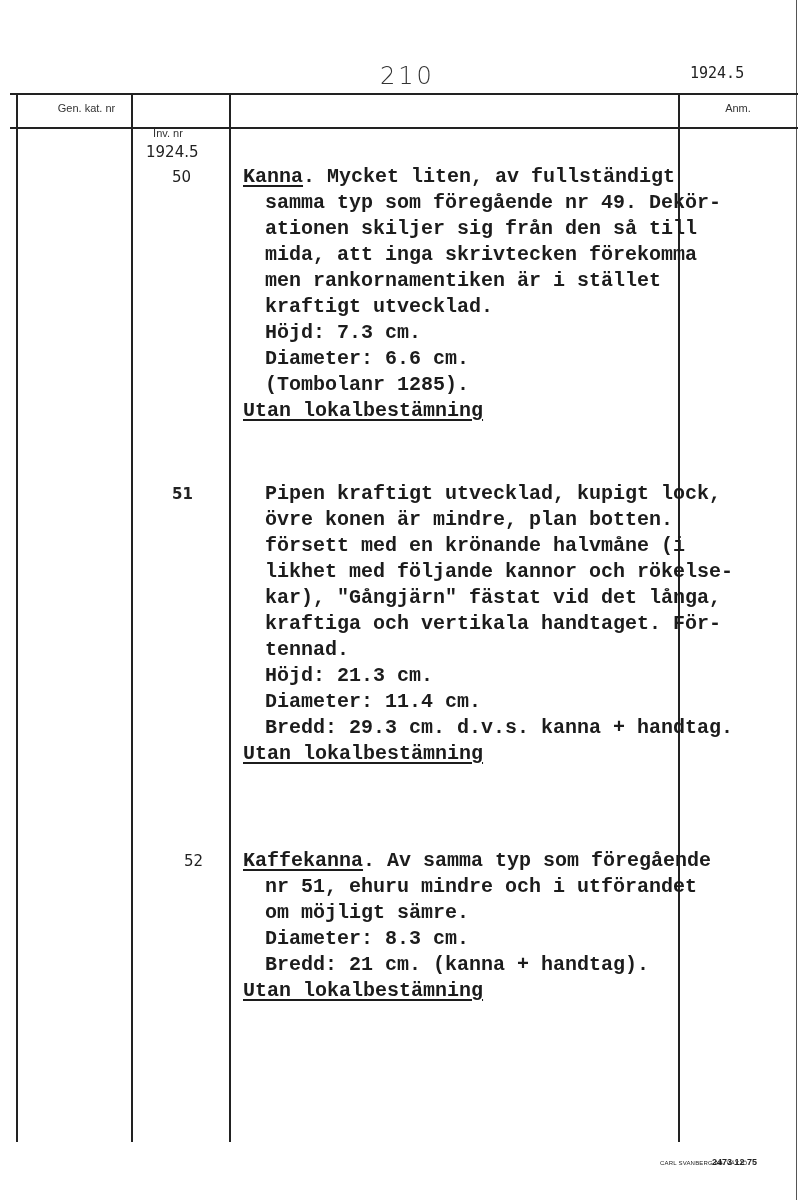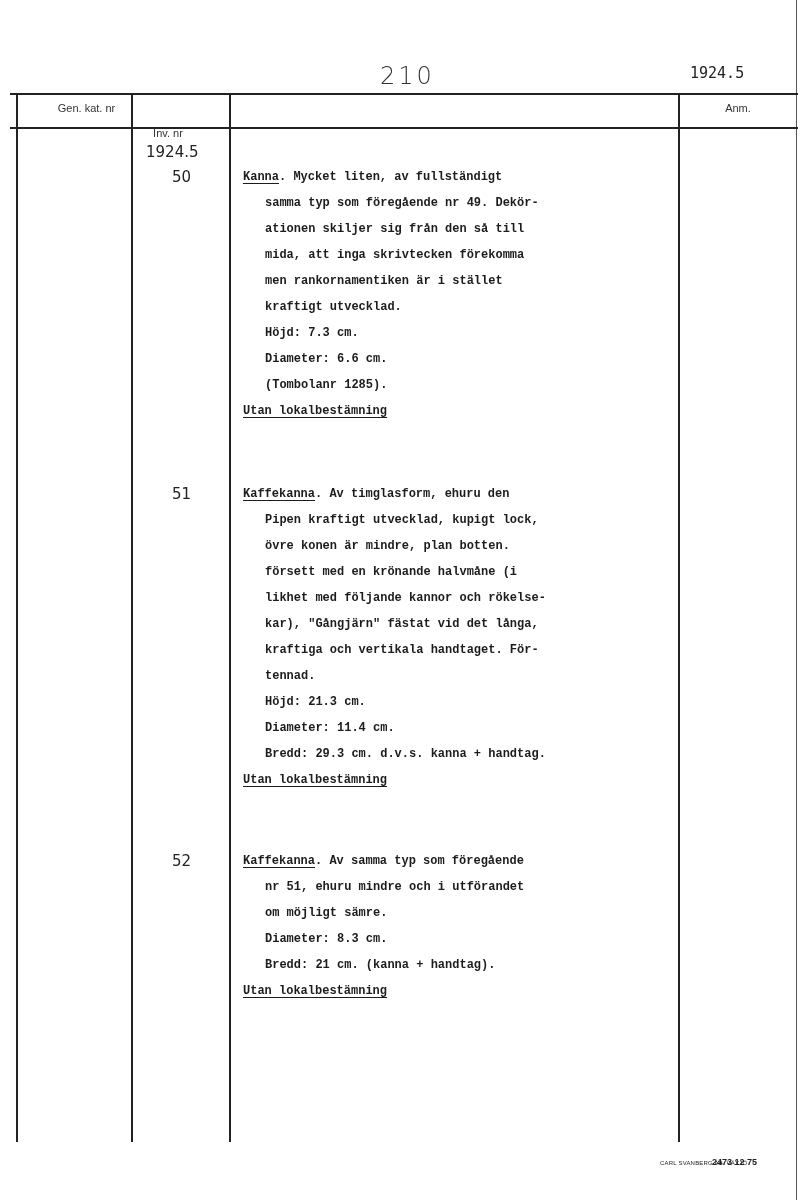--- a/index.html
+++ b/index.html
@@ -3,21 +3,21 @@
 <meta charset="utf-8">
 <style>
   html, body { margin: 0; padding: 0; background: #ffffff; }
   body { width: 806px; height: 1200px; position: relative; overflow: hidden; color: #1a1a1a; }
   .page-number { position: absolute; left: 380px; top: 62px; font-family: "DejaVu Sans", sans-serif; font-size: 24px; letter-spacing: 3px; color: #333; font-weight: 300; }
   .top-ref { position: absolute; left: 690px; top: 64px; font-family: "DejaVu Sans Mono", monospace; font-size: 15px; color: #222; }
   .edge-line { position: absolute; left: 796px; top: 0; width: 1px; height: 1200px; background: #555; }
   .hline { position: absolute; left: 10px; width: 788px; height: 2px; background: #222; }
   .vline { position: absolute; top: 94px; width: 2px; height: 1048px; background: #222; }
   .hdr { position: absolute; top: 102px; font-family: "Liberation Sans", sans-serif; font-size: 11px; color: #333; text-align: center; }
-  .mono { font-family: "Liberation Mono", monospace; font-size: 12px; font-weight: bold; color: #1c1c1c; }
+  .mono { font-family: "Liberation Mono", monospace; font-size: 20px; font-weight: bold; color: #1c1c1c; }
   .invnr { position: absolute; font-family: "DejaVu Sans", sans-serif; font-size: 15px; color: #222; }
   .entry { position: absolute; left: 243px; width: 440px; }
   .entry .line { height: 26px; line-height: 26px; white-space: pre; }
   .entry .indent { padding-left: 22px; }
   .u { text-decoration: underline; text-underline-offset: 3px; }
   .place { text-align: left; }
   .footer-print { position: absolute; left: 660px; top: 1160px; font-family: "Liberation Sans", sans-serif; font-size: 6px; color: #222; letter-spacing: 0.2px; }
   .footer-nums { position: absolute; left: 712px; top: 1157px; font-family: "Liberation Sans", sans-serif; font-size: 9px; font-weight: bold; color: #222; }
 </style>
 </head>
@@ -48,37 +48,36 @@
   <div class="line indent">ationen skiljer sig från den så till</div>
   <div class="line indent">mida, att inga skrivtecken förekomma</div>
   <div class="line indent">men rankornamentiken är i stället</div>
   <div class="line indent">kraftigt utvecklad.</div>
   <div class="line indent">Höjd: 7.3 cm.</div>
   <div class="line indent">Diameter: 6.6 cm.</div>
   <div class="line indent">(Tombolanr 1285).</div>
   <div class="line place" style="width:403px;"><span class="u">Utan lokalbestämning</span></div>
 </div>
 
-<div class="invnr" style="left:172px;top:485px;">51</div>
+<div class="invnr" style="left:172px;top:485px;font-weight:bold;">51</div>
 <div class="entry mono" style="top:481px;">
-  <div class="line"><span class="u">Kaffekanna</span><span>. Av timglasform, ehuru den</span></div>
   <div class="line indent">Pipen kraftigt utvecklad, kupigt lock,</div>
   <div class="line indent">övre konen är mindre, plan botten.</div>
   <div class="line indent">försett med en krönande halvmåne (i</div>
   <div class="line indent">likhet med följande kannor och rökelse-</div>
   <div class="line indent">kar), "Gångjärn" fästat vid det långa,</div>
   <div class="line indent">kraftiga och vertikala handtaget. För-</div>
   <div class="line indent">tennad.</div>
   <div class="line indent">Höjd: 21.3 cm.</div>
   <div class="line indent">Diameter: 11.4 cm.</div>
   <div class="line indent">Bredd: 29.3 cm. d.v.s. kanna + handtag.</div>
   <div class="line place" style="width:413px;"><span class="u">Utan lokalbestämning</span></div>
 </div>
 
-<div class="invnr" style="left:172px;top:852px;">52</div>
+<div class="invnr" style="left:184px;top:852px;">52</div>
 <div class="entry mono" style="top:848px;">
   <div class="line"><span class="u">Kaffekanna</span><span>. Av samma typ som föregående</span></div>
   <div class="line indent">nr 51, ehuru mindre och i utförandet</div>
   <div class="line indent">om möjligt sämre.</div>
   <div class="line indent">Diameter: 8.3 cm.</div>
   <div class="line indent">Bredd: 21 cm. (kanna + handtag).</div>
   <div class="line place" style="width:403px;"><span class="u">Utan lokalbestämning</span></div>
 </div>
 
 <div class="footer-print">CARL SVANBERG AB. VÄXJÖ</div>

